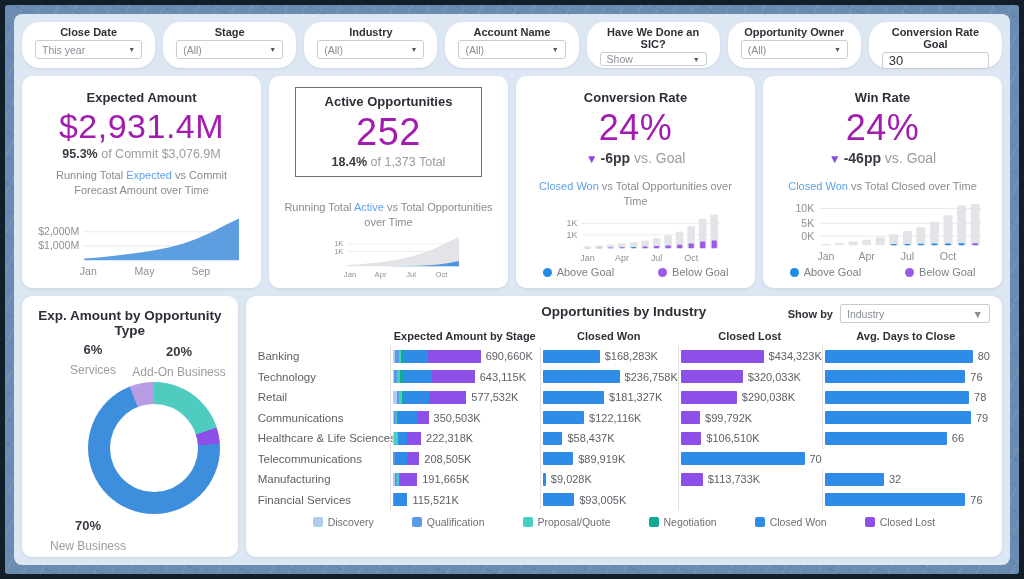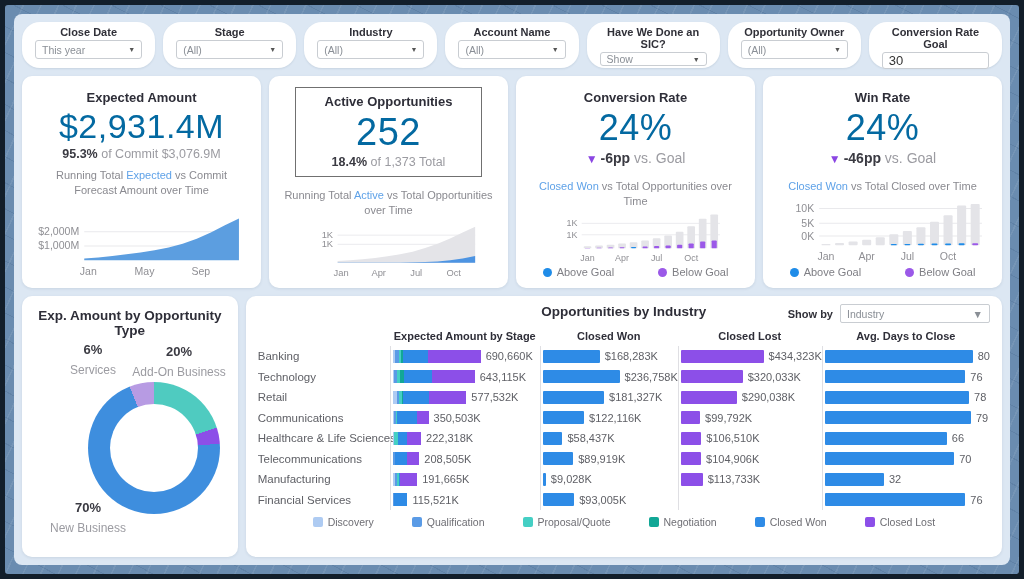--- a/index.html
+++ b/index.html
@@ -24,48 +24,48 @@
     font-size:10.5px; color:#8a8f96; cursor:pointer; }
   .pill-select .caret { font-size:7px; color:#555; }
   .pill-input { border:1px solid #c9cdd2; border-radius:3px; height:19px; width:100%;
     font-size:13px; color:#333; padding:0 6px; font-family:inherit; }
 
   
   .card { background:#fff; border-radius:10px; box-shadow:0 1px 3px rgba(30,60,90,.10); }
   .kpi-row { display:flex; gap:8px; height:212px; }
   .kpi { flex:1; padding:10px 14px 6px; display:flex; flex-direction:column; text-align:center; }
   .kpi-title { font-size:13px; font-weight:bold; color:#2e2e38; margin-top:4px; }
-  .kpi-value { font-size:34px; color:#0369a1; margin:2px 0 1px; letter-spacing:.5px; }
+  .kpi-value { font-size:34px; color:#a21caf; margin:2px 0 1px; letter-spacing:.5px; }
   .kpi-sub { font-size:12.5px; color:#9b9ba1; }
   .kpi-sub b { color:#3a3a42; }
   .kpi-delta { font-size:14px; color:#9b9ba1; margin:0 0 6px; }
   .kpi-delta b { color:#3a3a42; }
   .tri { color:#8b46e3; font-size:12px; margin-right:3px; }
   .kpi-caption { font-size:11px; color:#8a8a90; line-height:1.35; text-align:center; margin-top:7px; }
   .kpi-caption .blue { color:#5fa2e8; }
-  .border-box { border:1.5px solid #707070; margin:1px 12px 4px; padding:2px 0 7px; }
+  .border-box { border:1.5px solid #707070; margin:1px 12px 16px; padding:2px 0 7px; }
   .spark { margin-top:auto; width:100%; }
   .axis { font-size:10.5px; fill:#8f8f94; }
   .mini-legend { display:flex; justify-content:center; gap:44px; font-size:11px;
     color:#7e7e84; padding:1px 0 4px; }
   .mini-legend .dot { display:inline-block; width:9px; height:9px; border-radius:50%;
     margin-right:5px; vertical-align:-1px; }
 
   
   .bottom-row { display:flex; gap:8px; flex:1; }
   .donut-card { width:252px; padding:12px 10px 6px; display:flex; flex-direction:column; }
   .donut-title { font-size:13.5px; font-weight:bold; color:#2e2e38; text-align:center; }
   .donut-wrap { position:relative; flex:1; }
   .donut { position:absolute; left:56px; top:44px; width:132px; height:132px; border-radius:50%; }
   .donut-hole { position:absolute; left:78px; top:66px; width:88px; height:88px;
     border-radius:50%; background:#fff; }
   .dlabel { position:absolute; text-align:center; line-height:1.3; }
   .dlabel .pct { font-size:13px; font-weight:bold; color:#3a3a42; display:block; }
   .dlabel .nm { font-size:12px; color:#9b9ba1; }
-  .dl-tl { left:38px; top:4px; } .dl-tr { right:2px; top:6px; } .dl-bl { left:18px; top:162px; }
+  .dl-tl { left:38px; top:4px; } .dl-tr { right:2px; top:6px; } .dl-bl { left:18px; top:180px; }
 
   .industry-card { flex:1; padding:8px 12px 4px; display:flex; flex-direction:column; }
   .ind-header { position:relative; height:22px; }
   .ind-title { font-size:13.5px; font-weight:bold; color:#2e2e38; text-align:center; }
   .showby { position:absolute; right:0; top:0; display:flex; align-items:center; gap:7px; }
   .showby-label { font-size:11px; font-weight:bold; color:#303038; }
   .showby-select { width:150px; border:1px solid #c9cdd2; border-radius:2px; height:19px;
     display:flex; align-items:center; justify-content:space-between; padding:0 6px;
     font-size:10.5px; color:#8a8f96; background:#fff; cursor:pointer; }
   .igrid { display:grid; grid-template-columns:132px 150px 138px 144px 1fr; align-items:center; }
@@ -435,24 +435,20 @@
                     <span class="seg" style="width:12.0px;background:#2e8be6"></span>
                     <span class="seg" style="width:12.5px;background:#8c4fe8"></span>
                   </span>
                   <span class="vlabel">208,505K</span>
                 </div>
                 <div class="cell">
                   <span class="bar" style="width:30.4px;background:#2e8be6"></span>
                   <span class="vlabel">$89,919K</span>
                 </div>
                 <div class="cell">
-                  <span class="bar" style="width:20.3px;background:#8c4fe8"></span>
-                  <span class="vlabel">$104,906K</span>
-                </div>
-                <div class="cell">
                   <span class="bar" style="width:129.5px;background:#2e8be6"></span>
                   <span class="vlabel">70</span>
                 </div>
               </div>
               <div class="igrid irow">
                 <div class="ind-name">Manufacturing</div>
                 <div class="cell">
                   <span class="sbar">
                     <span class="seg" style="width:2.4px;background:#aecbf2"></span>
                     <span class="seg" style="width:2.0px;background:#5a9be6"></span>

